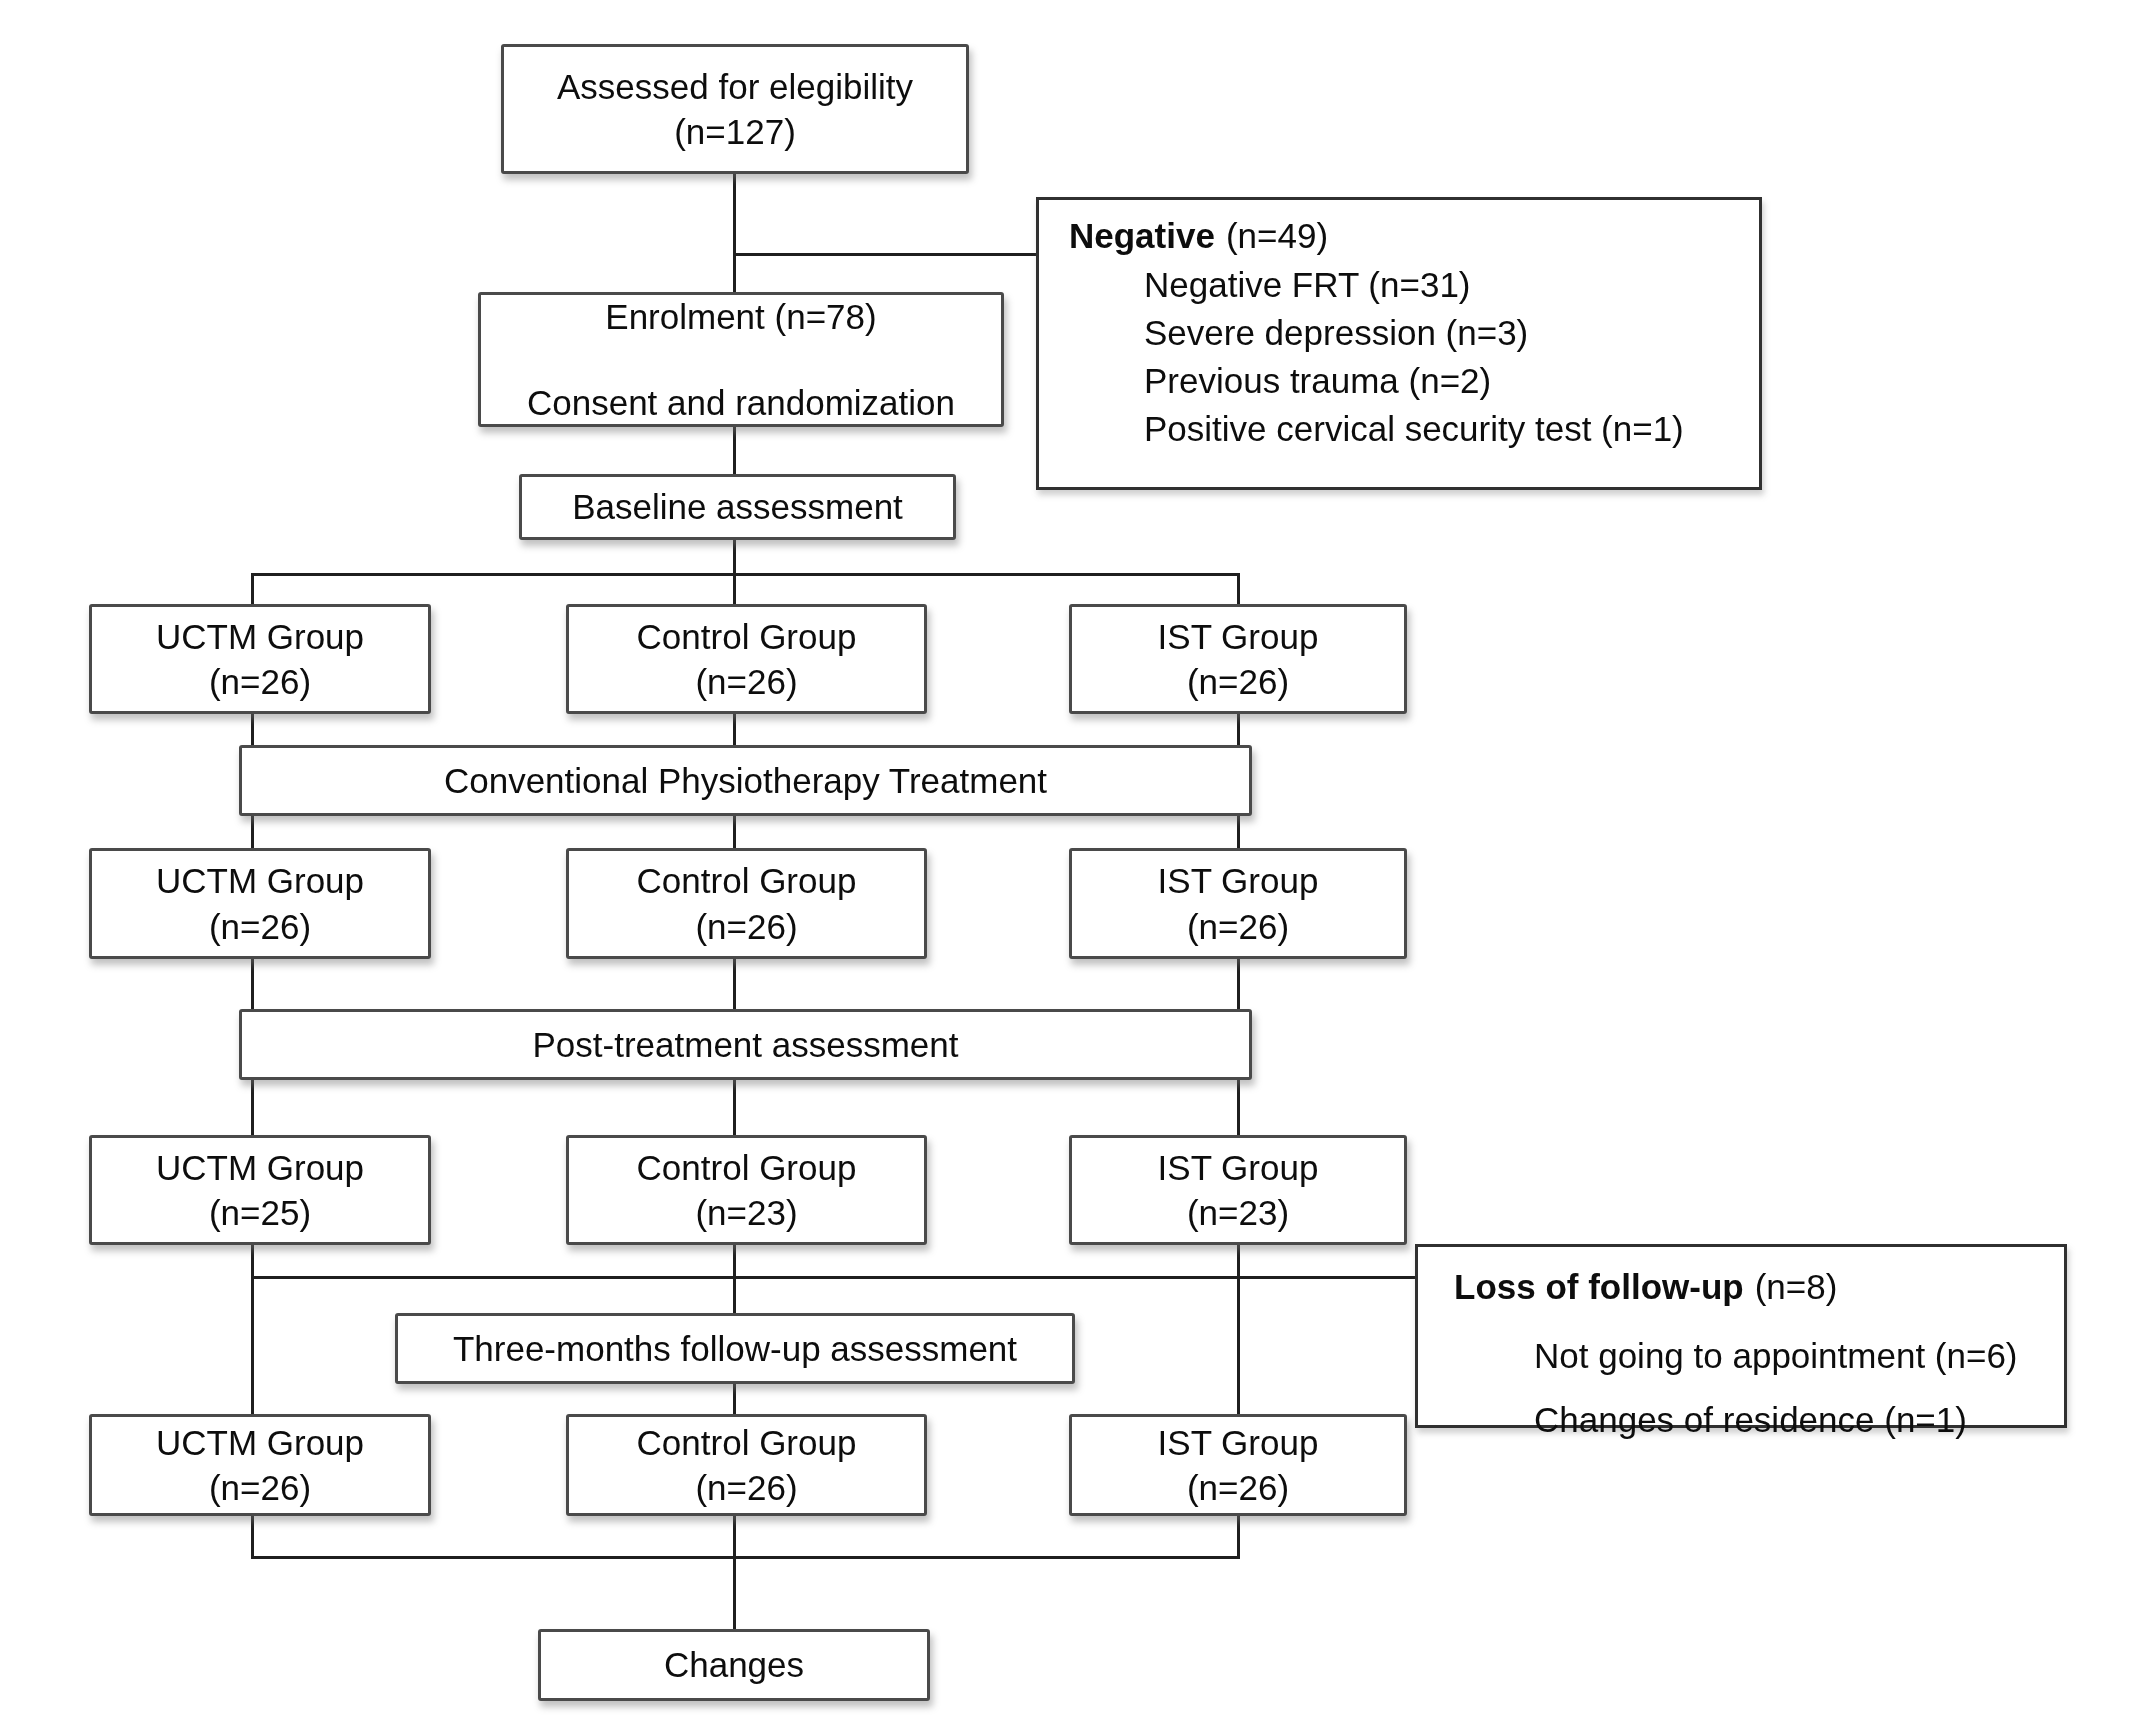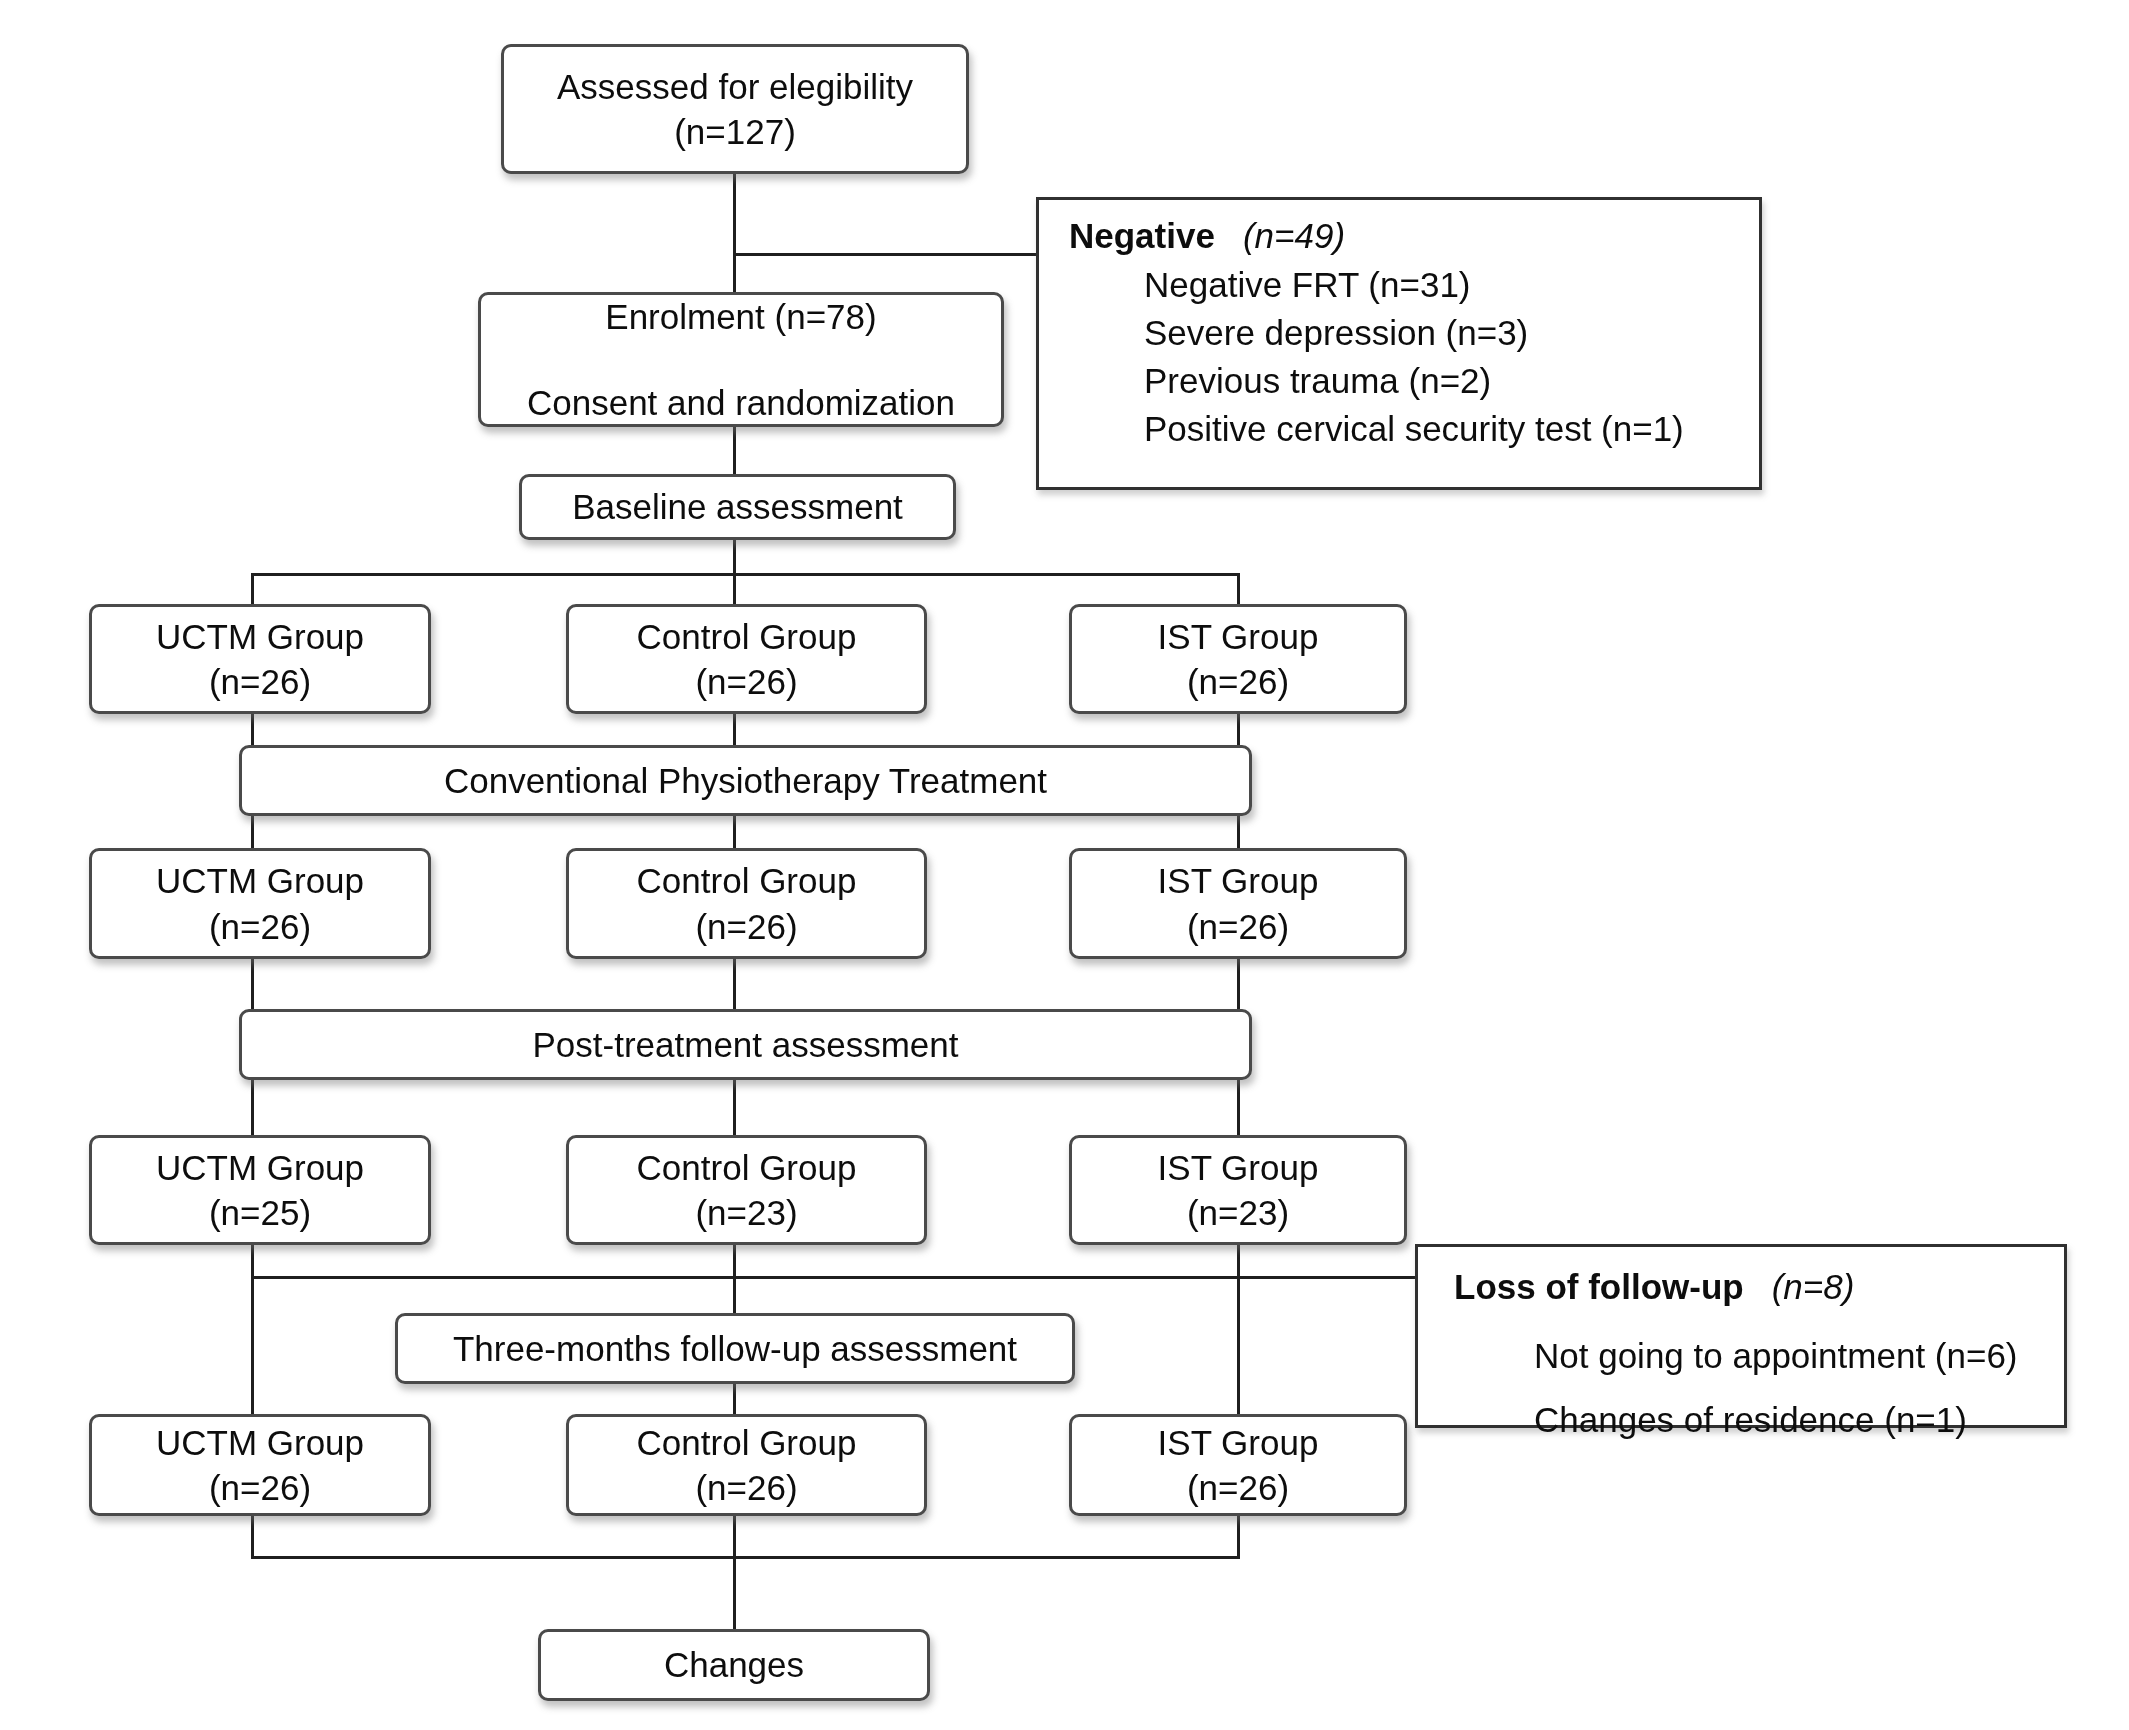--- a/index.html
+++ b/index.html
@@ -11,21 +11,21 @@
     font-family: "Liberation Sans", "DejaVu Sans", sans-serif;
     color: #0d0d0d;
     overflow: hidden;
   }
   
   .rbox {
     position: absolute;
     box-sizing: border-box;
     background: #ffffff;
     border: 3px solid #4a4a4a;
-    border-radius: 10px;
+    border-radius: 3px;
     box-shadow: 2.3px 6px 7.5px rgba(120,120,120,0.45);
     display: flex;
     flex-direction: column;
     align-items: center;
     justify-content: center;
     text-align: center;
     font-size: 35px;
     line-height: 1.3;
     z-index: 2;
   }
@@ -35,21 +35,21 @@
     position: absolute;
     box-sizing: border-box;
     background: #ffffff;
     border: 3px solid #303030;
     box-shadow: 2.3px 4.5px 6px rgba(120,120,120,0.35);
     font-size: 35px;
     z-index: 3;
   }
   .sbox .title-line { padding: 10.5px 0 0 30px; line-height: 50px; white-space: nowrap; }
   .sbox .title-bold { font-weight: bold; }
-  .sbox .title-count { margin-left: 28px; font-style: italic; }
+  .sbox .title-count { margin-left: 11px; }
   .sbox .item { padding-left: 105px; line-height: 48px; white-space: nowrap; }
   .sbox.loss .title-line { padding: 12px 0 4.5px 36px; line-height: 56px; }
   .sbox.loss .item { padding-left: 116px; line-height: 56px; margin-top: 8px; }
   
   .vline, .hline { position: absolute; background: #1f1f1f; z-index: 1; }
   .vline { width: 3px; }
   .hline { height: 3px; }
 </style>
 </head>
 <body>

